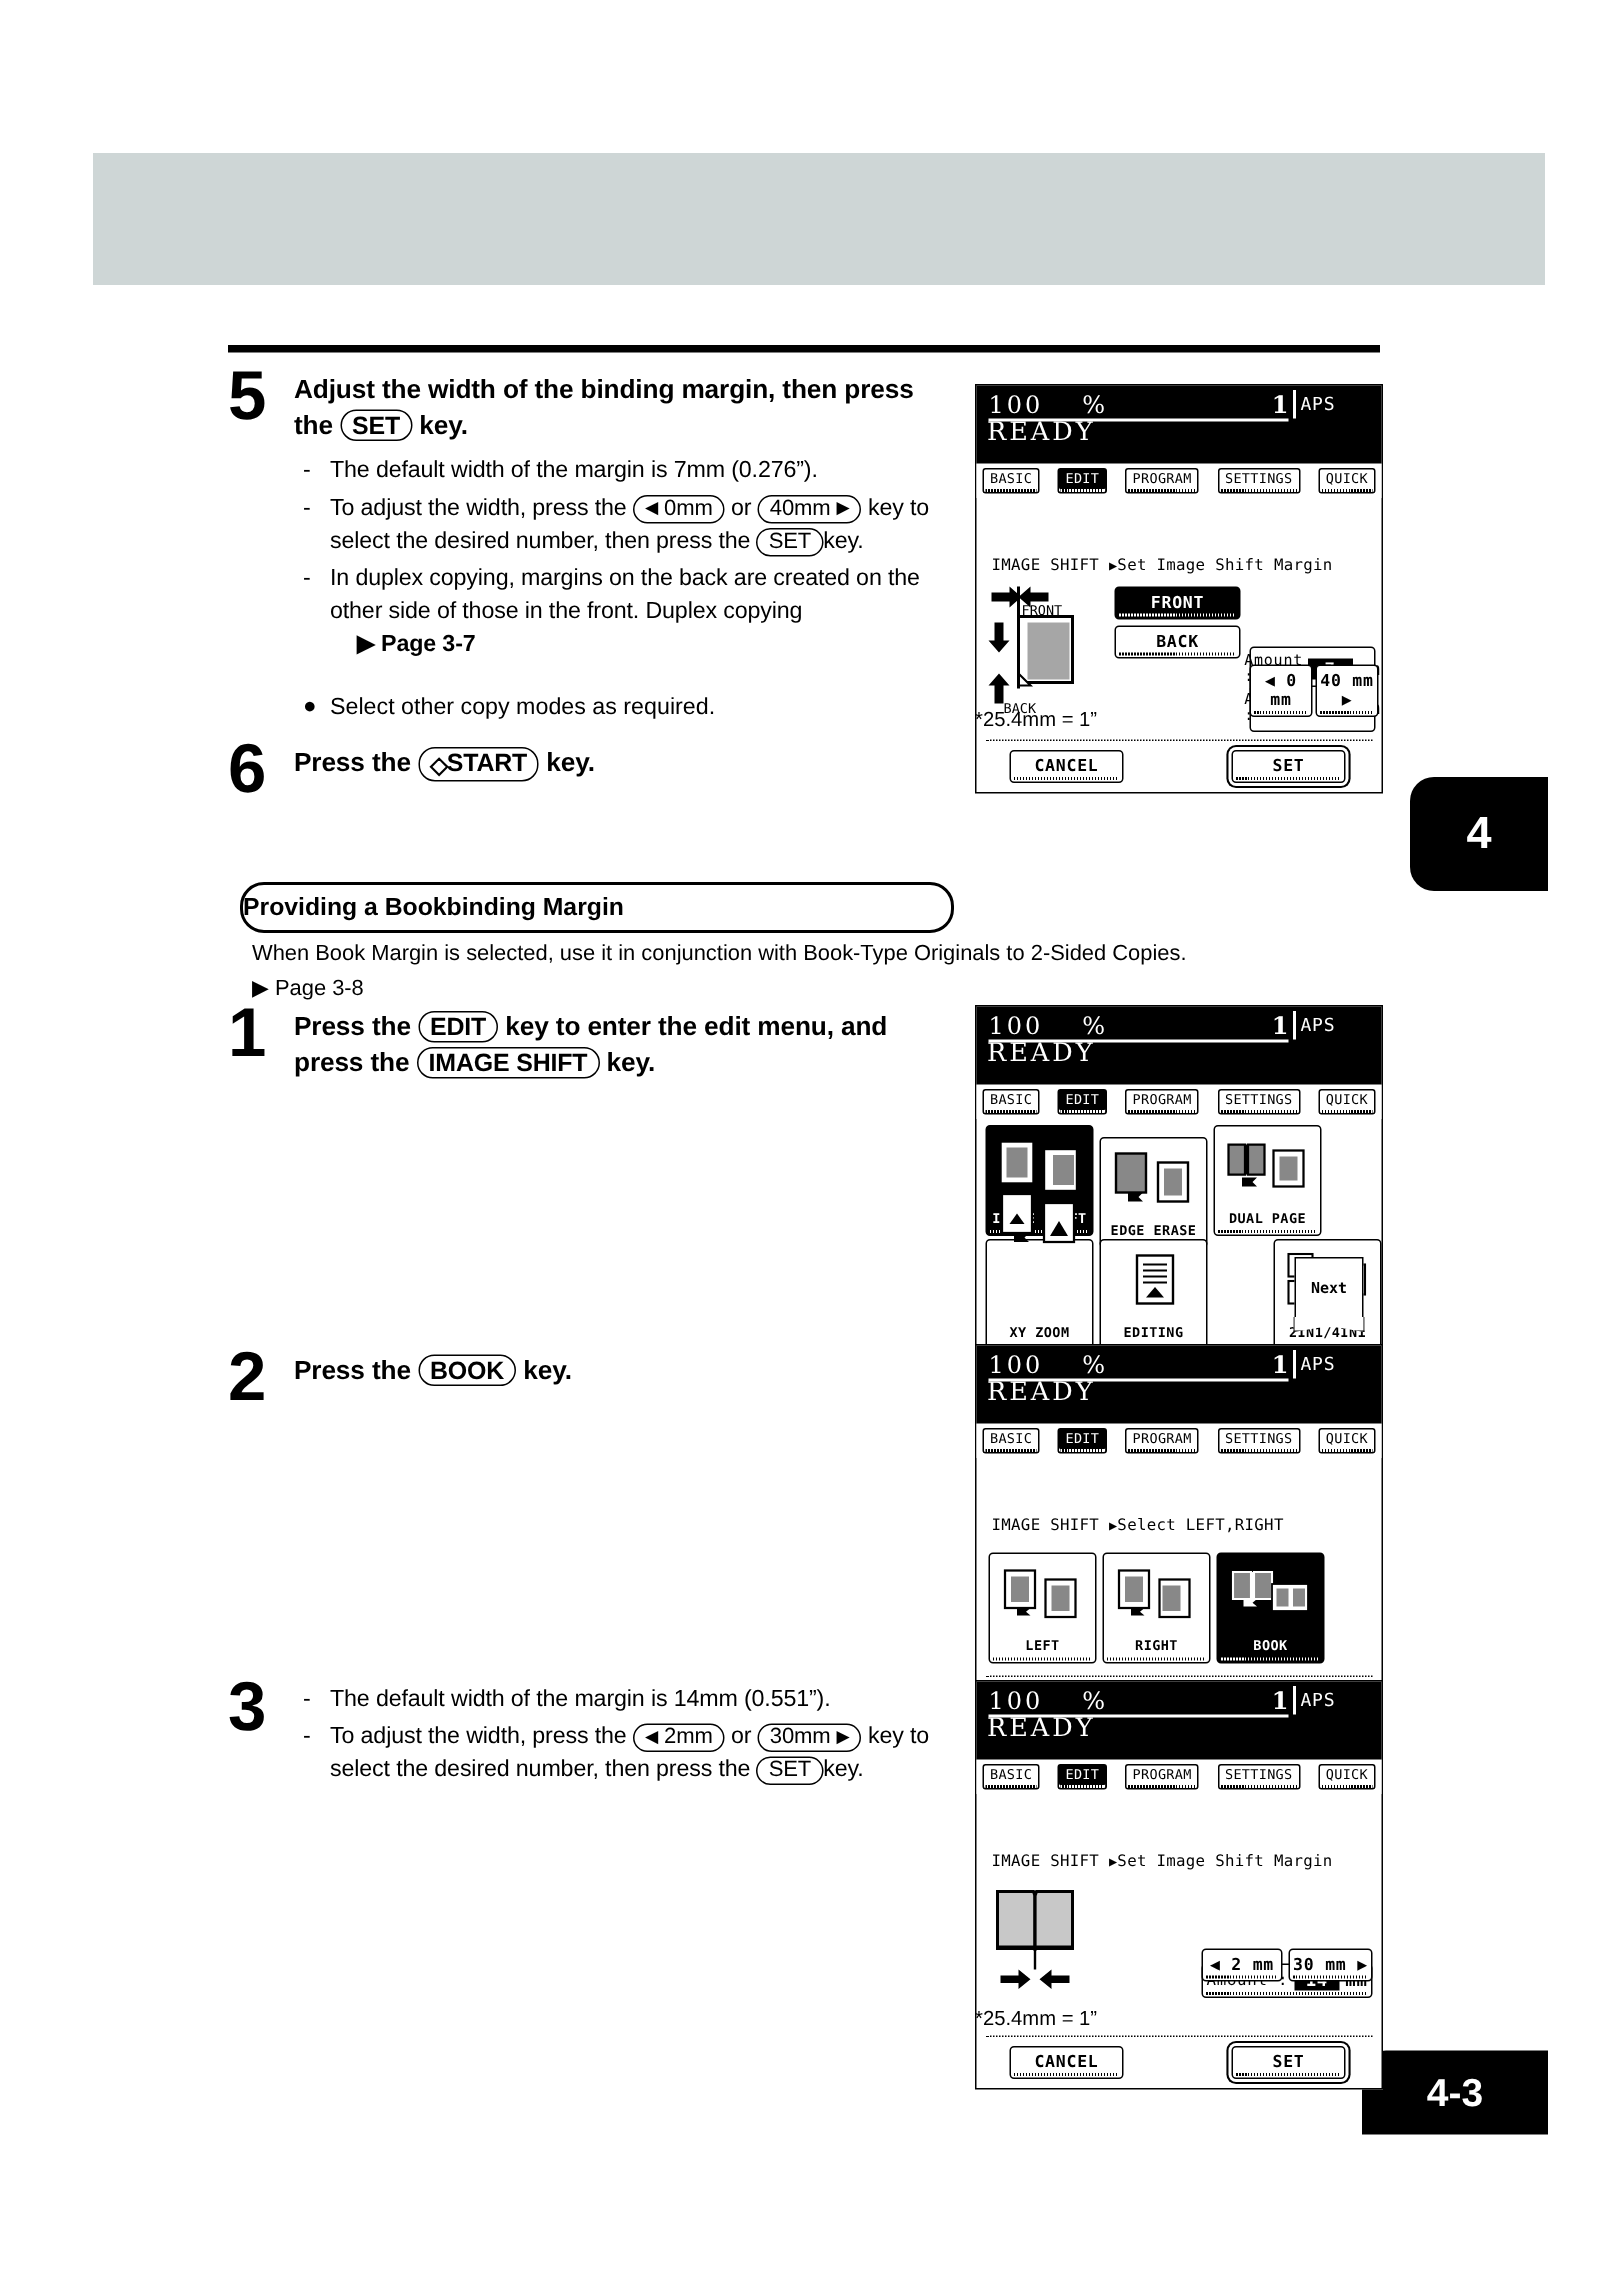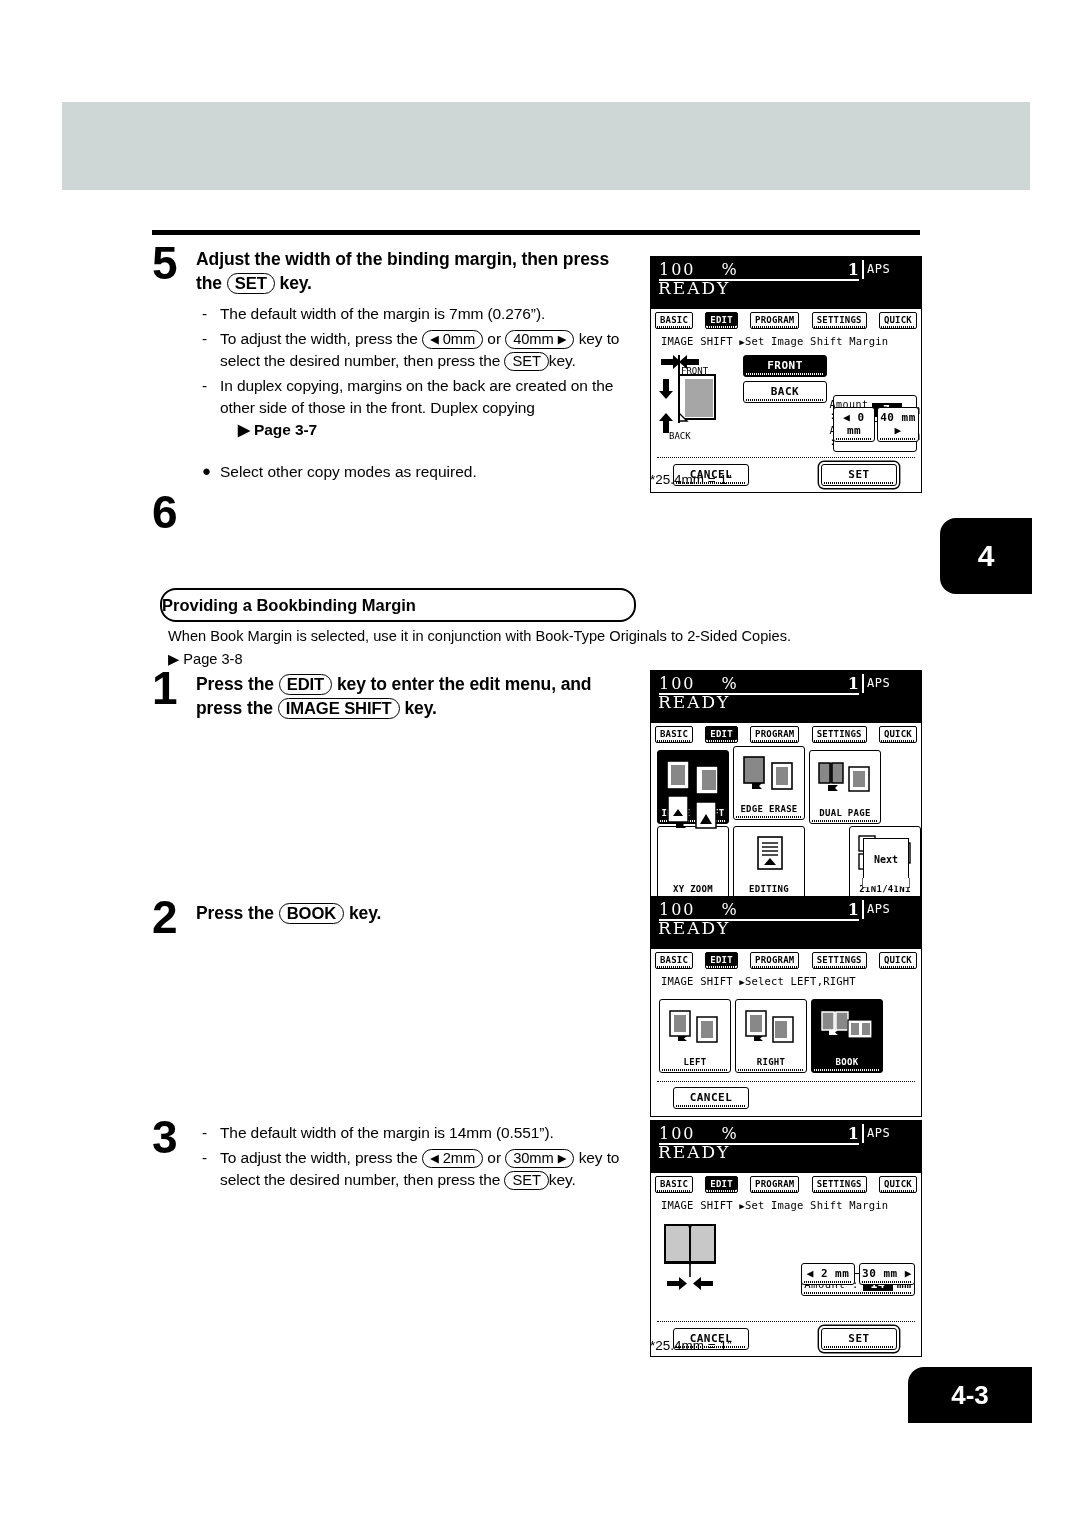--- a/index.html
+++ b/index.html
@@ -111,34 +111,34 @@
     position:absolute;left:7px;top:21px;font-size:17px;letter-spacing:2px;
     font-family:"DejaVu Serif",serif;
   }
 
   .lcd-tabs{
     display:flex;justify-content:space-between;padding:3px 4px 3px 4px;
     background:#fff;
   }
   .tabbtn{
     border:1.4px solid #000;border-radius:2px;
-    font-size:9px;font-weight:bold;letter-spacing:0.2px;
+    font-size:9px;font-weight:normal;letter-spacing:0.2px;
     padding:2px 4px 3px;background:#fff;color:#000;
     box-shadow:inset 0 -2px 0 #fff, 0 0 0 1px #fff;
     position:relative;
   }
   .tabbtn::after{
     content:"";position:absolute;left:1px;right:1px;bottom:0px;height:2px;
     background:repeating-linear-gradient(90deg,#000 0 1px,#fff 1px 2px);
   }
   .tabbtn.sel{background:#000;color:#fff;}
   .tabbtn.sel::after{background:repeating-linear-gradient(90deg,#fff 0 1px,#000 1px 2px);}
 
   .lcd-path{
-    font-size:10.5px;padding:3px 0 2px 10px;letter-spacing:0.2px;white-space:nowrap;
+    font-size:10.5px;padding:3px 0 2px 10px;letter-spacing:0.2px;white-space:nowrap;margin-top:36px;
   }
   .lcd-path .tri{font-size:9px;}
 
   .lcd-body{position:relative;}
 
   .lcd-sep{
     border-top:1.6px dashed #000;margin:0 6px;
     border-top-style:dotted;
   }
 
@@ -258,20 +258,25 @@
         </div>
       </div>
       <div class="dot-line">
         <span class="dot">●</span>
         <span>Select other copy modes as required.</span>
       </div>
     </div>
 
     <div class="step" style="margin-top:16px;min-height:72px;">
       <div class="step-num">6</div>
+      <div class="step-head">
+        <span>Press the</span>
+        <span class="key"><span class="diamond">◇</span><span>START</span></span>
+        <span>key.</span>
+      </div>
     </div>
 
     <div class="step" style="margin-top:104px;min-height:62px;">
       <div class="step-num">1</div>
       <div class="step-head">
         <span>Press the</span>
         <span class="key">EDIT</span>
         <span>key to enter the edit menu, and</span><br>
         <span>press the</span>
         <span class="key">IMAGE SHIFT</span>
@@ -407,21 +412,21 @@
           <svg width="58" height="42" viewBox="0 0 58 42">
             <rect x="3" y="2" width="22" height="28" fill="#fff" stroke="#000" stroke-width="1.6"></rect>
             <rect x="7" y="6" width="14" height="20" fill="#888"></rect>
             <rect x="32" y="7" width="22" height="28" fill="#fff" stroke="#000" stroke-width="1.6"></rect>
             <rect x="38" y="11" width="14" height="20" fill="#888"></rect>
             <path d="M12 30 v6 h10 l-3 -3 3 -3 h-10z" fill="#000"></path>
           </svg>
         </div>
         <div class="tile-label">IMAGE SHIFT</div>
       </div>
-      <div class="tile" style="position:absolute;left:82px;top:0;">
+      <div class="tile" style="position:absolute;left:82px;top:12px;">
         <div class="tile-art">
           <svg width="58" height="42" viewBox="0 0 58 42">
             <rect x="4" y="2" width="20" height="26" fill="#888" stroke="#000" stroke-width="1.6"></rect>
             <rect x="32" y="8" width="20" height="26" fill="#fff" stroke="#000" stroke-width="1.6"></rect>
             <rect x="36" y="12" width="12" height="18" fill="#888"></rect>
             <path d="M12 28 v6 h10 l-3 -3 3 -3 h-10z" fill="#000"></path>
           </svg>
         </div>
         <div class="tile-label">EDGE ERASE</div>
       </div>

